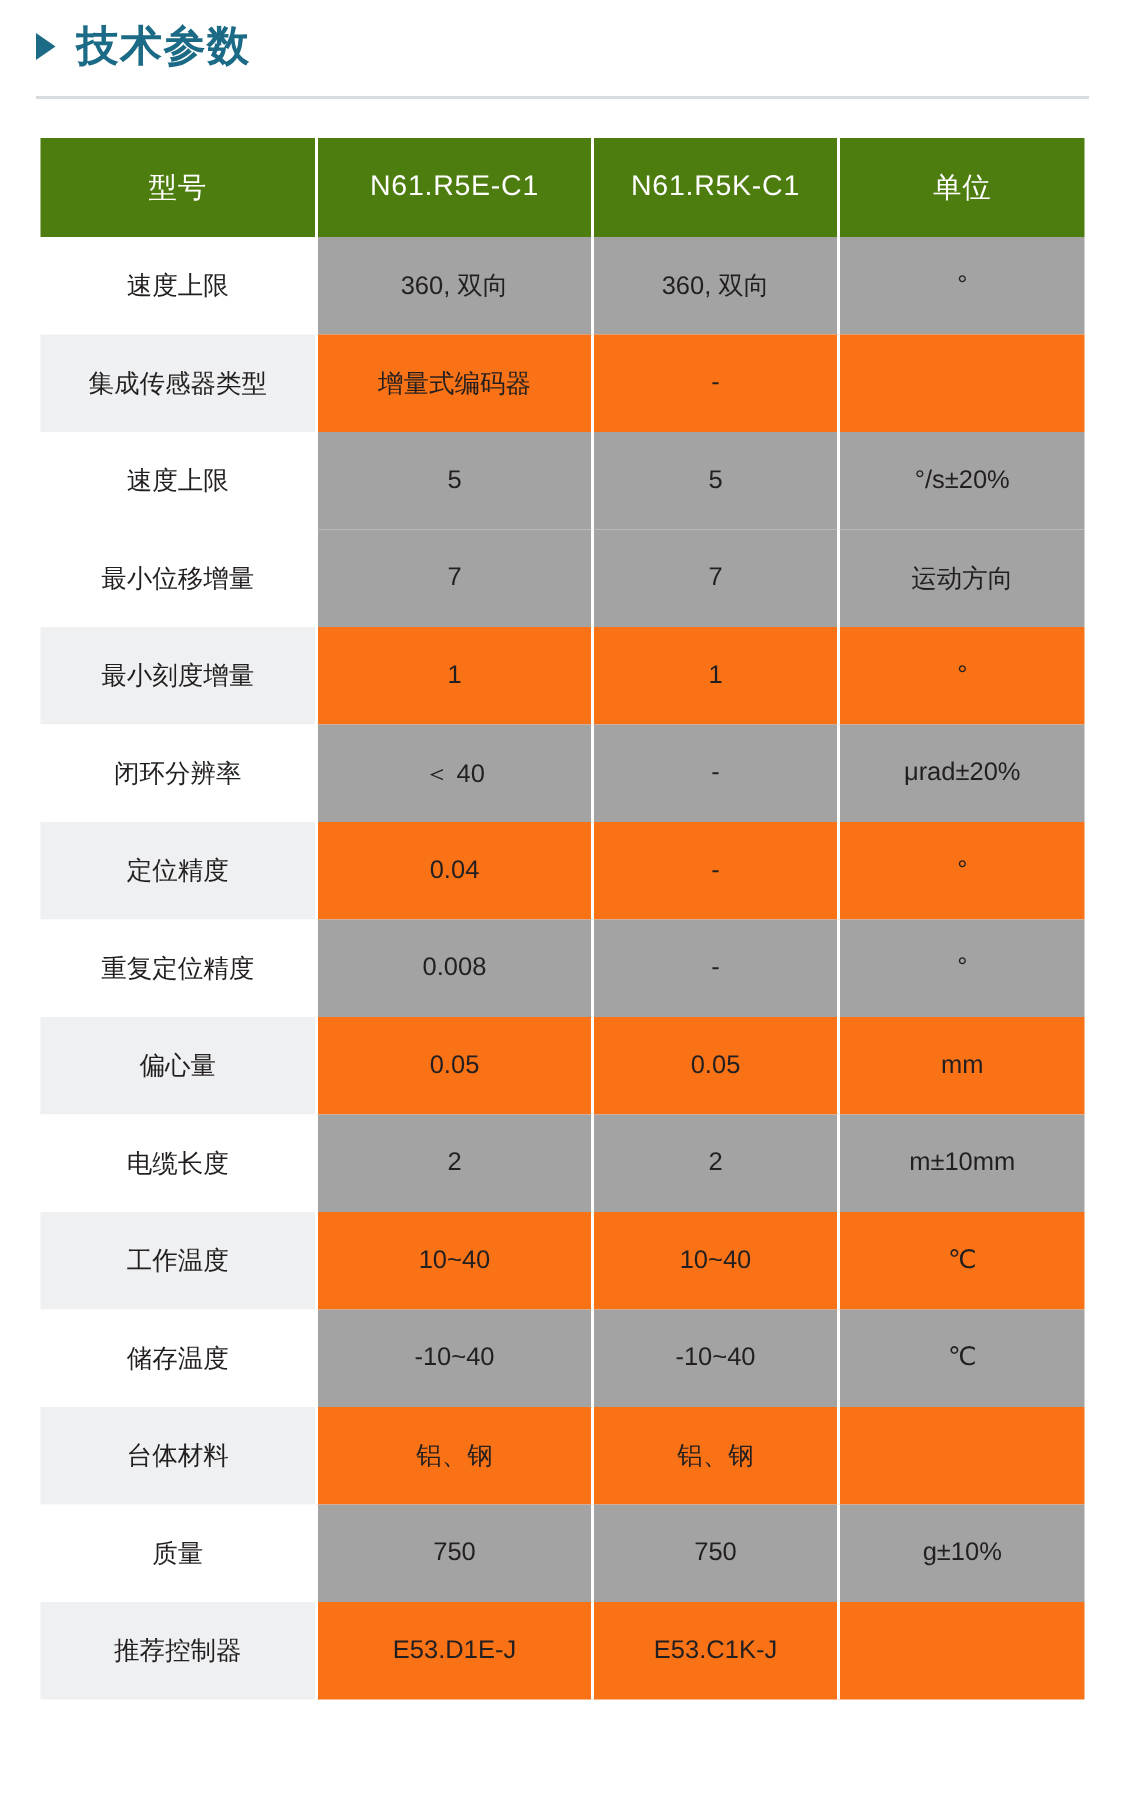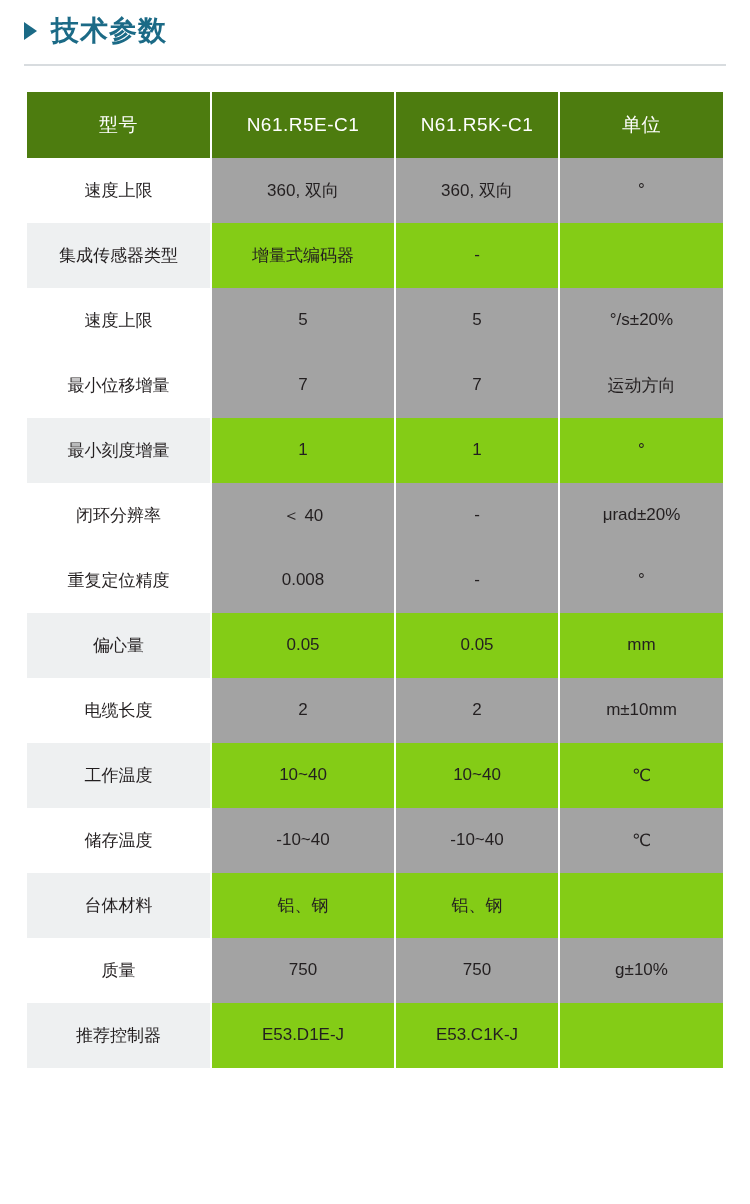--- a/index.html
+++ b/index.html
@@ -85,21 +85,21 @@
   col.c3 { width: 164px; }
 
   td.label {
     text-align: left;
     padding-left: 14px;
     font-size: 18px;
     color: #231f20;
   }
   
   tbody tr.odd td { background: #a3a3a3; }
-  tbody tr.even td { background: #84cc16; }
+  tbody tr.even td { background: #f97316; }
   tbody tr.odd td.label { background: #ffffff; }
   tbody tr.even td.label { background: #eef0f1; }
 
   td.val {
     color: #231f20;
     font-size: 18px;
   }
   td.unit {
     color: #231f20;
     font-size: 18px;
@@ -162,20 +162,26 @@
             <td class="val">1</td>
             <td class="val">1</td>
             <td class="unit">°</td>
           </tr>
           <tr class="odd">
             <td class="label">闭环分辨率</td>
             <td class="val">＜ 40</td>
             <td class="val">-</td>
             <td class="unit">μrad±20%</td>
           </tr>
+          <tr class="even">
+            <td class="label">定位精度</td>
+            <td class="val">0.04</td>
+            <td class="val">-</td>
+            <td class="unit">°</td>
+          </tr>
           <tr class="odd">
             <td class="label">重复定位精度</td>
             <td class="val">0.008</td>
             <td class="val">-</td>
             <td class="unit">°</td>
           </tr>
           <tr class="even">
             <td class="label">偏心量</td>
             <td class="val">0.05</td>
             <td class="val">0.05</td>

